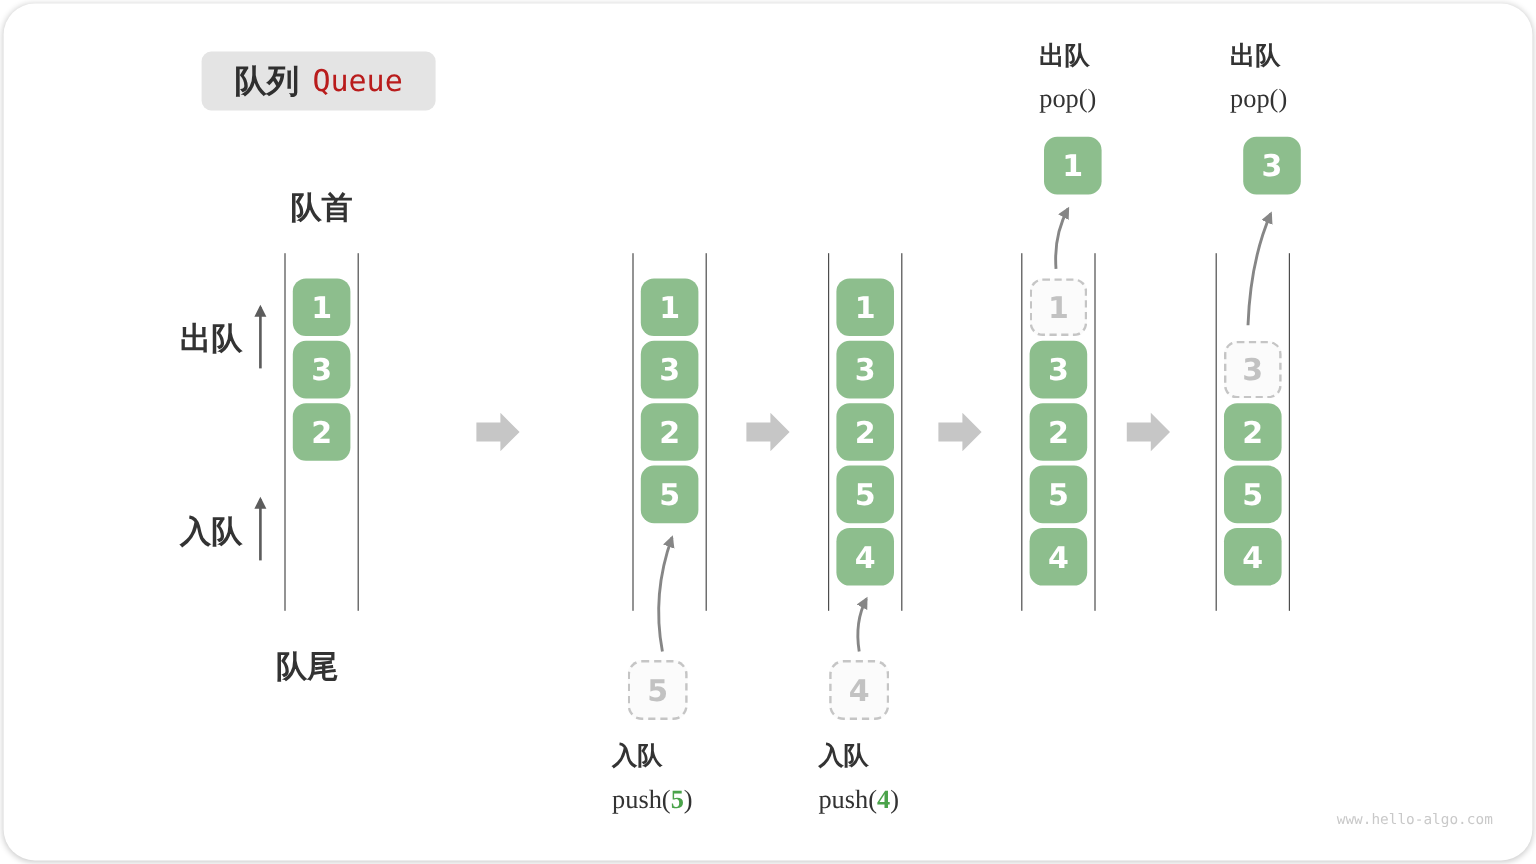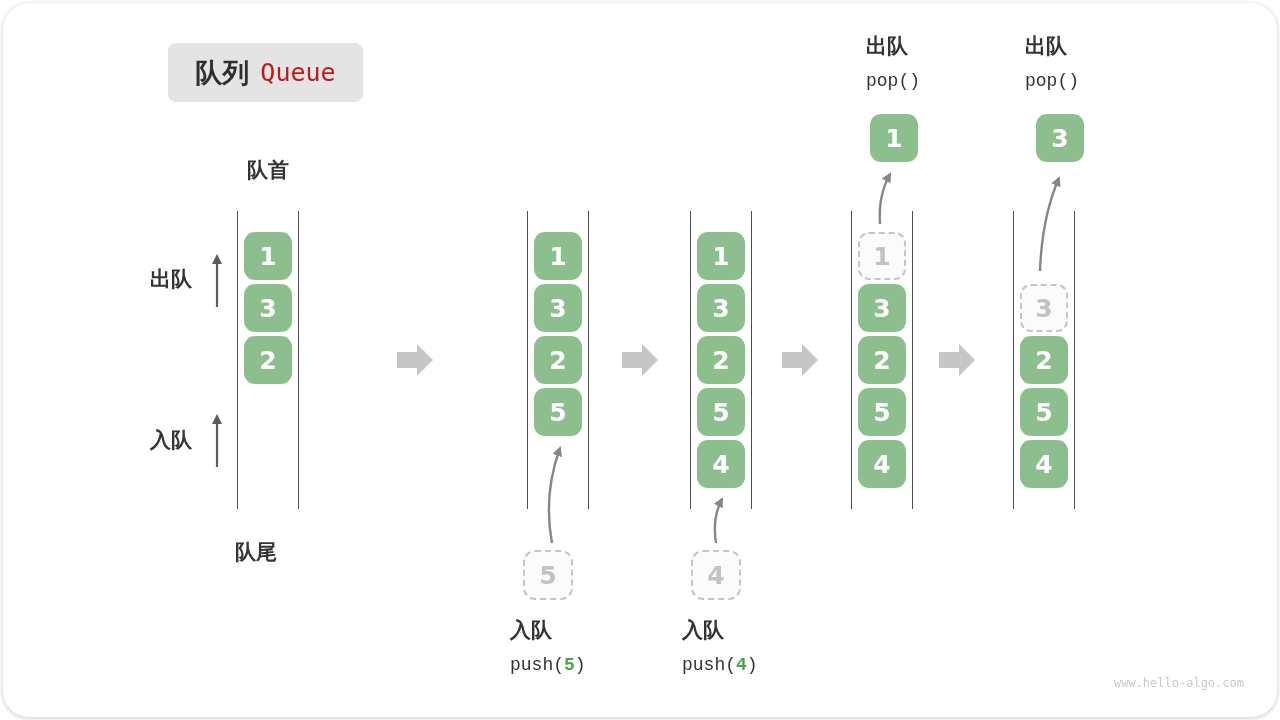--- a/index.html
+++ b/index.html
@@ -3,28 +3,28 @@
 <meta charset="utf-8">
 <style>
   html,body{margin:0;padding:0;background:#fff;}
   body{width:1280px;height:720px;position:relative;overflow:hidden;
        font-family:"DejaVu Sans","Liberation Sans",sans-serif;}
   .card{position:absolute;left:3px;top:3px;right:3px;bottom:3px;
         background:#ffffff;border-radius:26px;
         box-shadow:0 1px 5px rgba(0,0,0,0.22);}
   .overlay{position:absolute;left:0;top:0;pointer-events:none;}
 
-  .title-box{position:absolute;left:168px;top:43px;width:195px;height:59px;
+  .title-box{position:absolute;left:168px;top:43px;width:195px;height:49px;
              background:#e4e4e4;border-radius:8px;display:flex;align-items:center;
              justify-content:center;gap:11px;}
   .title-zh{font-size:27px;font-weight:700;color:#2f2f2f;}
   .title-en{font-family:"DejaVu Sans Mono","Liberation Mono",monospace;
             font-size:25px;color:#b91c1c;}
 
-  .zh{font-weight:700;color:#333;font-size:21px;}
+  .zh{font-weight:700;color:#333;font-size:26px;}
   .queue-end-label{position:absolute;width:62px;text-align:center;}
   .side-label{position:absolute;}
 
   .queue{position:absolute;top:211px;width:62px;height:298px;box-sizing:border-box;
          border-left:1.5px solid #4d4d4d;border-right:1.5px solid #4d4d4d;}
   .cell{position:absolute;left:6px;width:48px;height:48px;border-radius:11px;
         display:flex;align-items:center;justify-content:center;
         font-size:25px;font-weight:700;box-sizing:border-box;}
   .filled{background:#8dbe8d;color:#ffffff;}
   .ghost{background:#fbfbfb;border:2px dashed #c5c5c5;color:#c2c2c2;}
@@ -32,22 +32,22 @@
 
   .float-cell{position:absolute;width:48px;height:48px;border-radius:11px;
         display:flex;align-items:center;justify-content:center;
         font-size:25px;font-weight:700;box-sizing:border-box;}
   .float-cell.filled{background:#8dbe8d;color:#fff;}
   .float-cell.ghost{background:#fbfbfb;border:2px dashed #c5c5c5;color:#c2c2c2;
         width:50px;height:50px;border-radius:12px;}
 
   .op-label{position:absolute;}
   .op-label .zh{font-size:21px;line-height:36px;}
-  .op-label .code{font-family:Liberation Mono, monospace;
-                  font-size:18px;line-height:35px;color:#333;font-weight:500;}
+  .op-label .code{font-family:Liberation Serif, serif;
+                  font-size:22px;line-height:35px;color:#333;font-weight:500;}
   .op-label .code .arg{color:#4aa34a;font-weight:700;}
 
   .watermark{position:absolute;right:36px;top:676px;
              font-family:"DejaVu Sans Mono","Liberation Mono",monospace;
              font-size:12px;color:#c9c9c9;}
 </style>
 </head>
 <body>
 
 <div class="card"></div>

